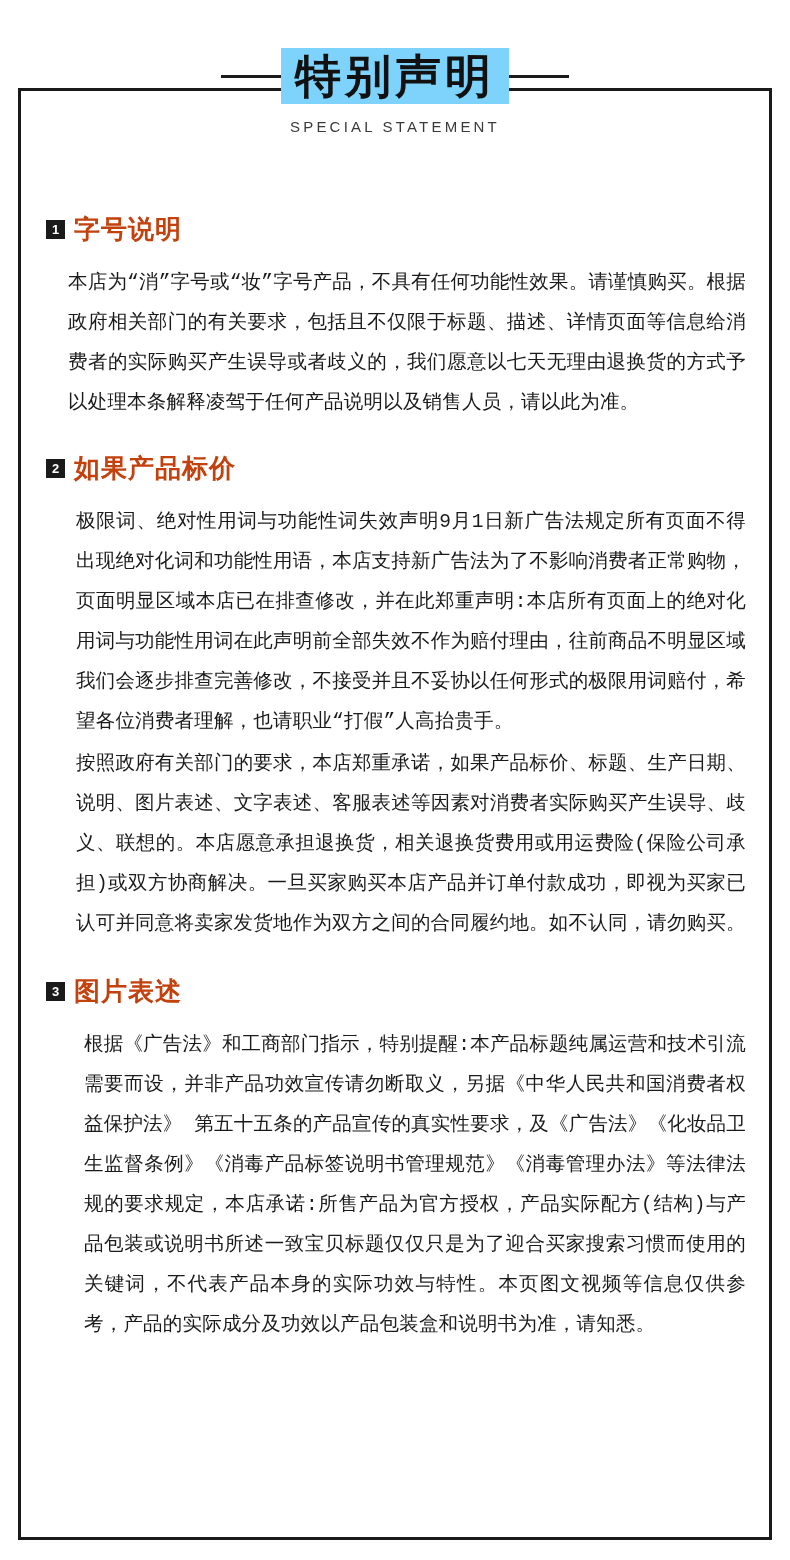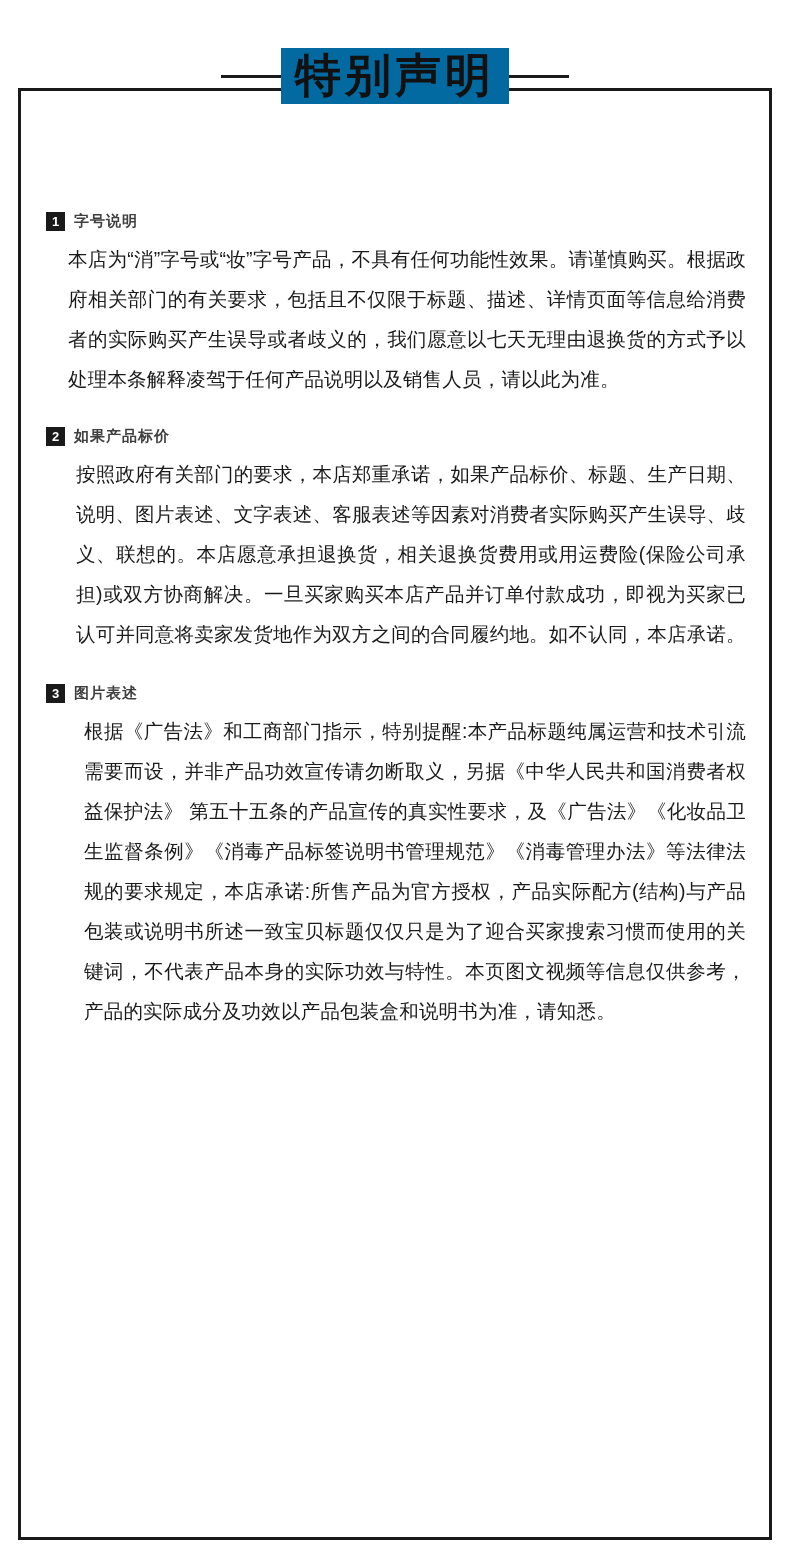--- a/index.html
+++ b/index.html
@@ -47,25 +47,25 @@
   }
   .title-rule {
     height: 3px;
     background: #1a1a1a;
     width: 60px;
     flex: 0 0 auto;
   }
   .title-rule.left { margin-right: 0px; }
   .title-rule.right { margin-left: 0px; }
   .main-title {
-    font-family: Liberation Serif, serif;
+    font-family: Liberation Sans, sans-serif;
     font-size: 46px;
     font-weight: bold;
     letter-spacing: 4px;
-    background: #0369a1;
+    background: #7dd3fc;
     padding: 0 14px;
     line-height: 56px;
     color: #111111;
   }
   .sub-title {
     font-family: "Liberation Sans", sans-serif;
     font-size: 15px;
     letter-spacing: 3.2px;
     color: #3a3a3a;
     margin-top: 6px;
@@ -92,34 +92,34 @@
     background: #1a1a1a;
     color: #ffffff;
     font-size: 13px;
     font-weight: bold;
     text-align: center;
     font-family: "Liberation Sans", sans-serif;
     margin-right: 9px;
     flex: 0 0 auto;
   }
   .sec-title {
-    color: #404040;
-    font-size: 15px;
+    color: #c2410c;
+    font-size: 26px;
     font-weight: bold;
     font-family: "DejaVu Sans", sans-serif;
     letter-spacing: 1px;
   }
   .para {
     font-size: 19.5px;
     line-height: 40px;
     color: #1a1a1a;
     text-align: justify;
     text-justify: inter-ideograph;
-    margin: 0 0 0 0;
-    font-family: Liberation Sans, sans-serif;
+    margin: 16px 0 0 0;
+    font-family: Liberation Mono, monospace;
     letter-spacing: 0.2px;
   }
   .para + .para {
     margin-top: 2px;
   }
   #sec1 .para { padding-left: 22px; }
   #sec2 .para { padding-left: 30px; }
   #sec3 .para { padding-left: 38px; }
   #sec1 { margin-top: 0px; }
   #sec2 { margin-top: 28px; }
@@ -131,38 +131,40 @@
 <div class="page">
 
   <div class="frame"></div>
 
   <div class="header">
     <div class="title-row">
       <span class="title-rule left"></span>
       <span class="main-title">特别声明</span>
       <span class="title-rule right"></span>
     </div>
+    <div class="sub-title">SPECIAL STATEMENT</div>
   </div>
 
   <div class="content">
 
     <div class="section" id="sec1">
       <div class="sec-head">
         <span class="num-box">1</span>
         <span class="sec-title">字号说明</span>
       </div>
       <p class="para">本店为“消”字号或“妆”字号产品，不具有任何功能性效果。请谨慎购买。根据政府相关部门的有关要求，包括且不仅限于标题、描述、详情页面等信息给消费者的实际购买产生误导或者歧义的，我们愿意以七天无理由退换货的方式予以处理本条解释凌驾于任何产品说明以及销售人员，请以此为准。</p>
     </div>
 
     <div class="section" id="sec2">
       <div class="sec-head">
         <span class="num-box">2</span>
         <span class="sec-title">如果产品标价</span>
       </div>
-      <p class="para">按照政府有关部门的要求，本店郑重承诺，如果产品标价、标题、生产日期、说明、图片表述、文字表述、客服表述等因素对消费者实际购买产生误导、歧义、联想的。本店愿意承担退换货，相关退换货费用或用运费险(保险公司承担)或双方协商解决。一旦买家购买本店产品并订单付款成功，即视为买家已认可并同意将卖家发货地作为双方之间的合同履约地。如不认同，本店承诺。</p>
+      <p class="para">极限词、绝对性用词与功能性词失效声明9月1日新广告法规定所有页面不得出现绝对化词和功能性用语，本店支持新广告法为了不影响消费者正常购物，页面明显区域本店已在排查修改，并在此郑重声明:本店所有页面上的绝对化用词与功能性用词在此声明前全部失效不作为赔付理由，往前商品不明显区域我们会逐步排查完善修改，不接受并且不妥协以任何形式的极限用词赔付，希望各位消费者理解，也请职业“打假”人高抬贵手。</p>
+      <p class="para">按照政府有关部门的要求，本店郑重承诺，如果产品标价、标题、生产日期、说明、图片表述、文字表述、客服表述等因素对消费者实际购买产生误导、歧义、联想的。本店愿意承担退换货，相关退换货费用或用运费险(保险公司承担)或双方协商解决。一旦买家购买本店产品并订单付款成功，即视为买家已认可并同意将卖家发货地作为双方之间的合同履约地。如不认同，请勿购买。</p>
     </div>
 
     <div class="section" id="sec3">
       <div class="sec-head">
         <span class="num-box">3</span>
         <span class="sec-title">图片表述</span>
       </div>
       <p class="para">根据《广告法》和工商部门指示，特别提醒:本产品标题纯属运营和技术引流需要而设，并非产品功效宣传请勿断取义，另据《中华人民共和国消费者权益保护法》 第五十五条的产品宣传的真实性要求，及《广告法》《化妆品卫生监督条例》《消毒产品标签说明书管理规范》《消毒管理办法》等法律法规的要求规定，本店承诺:所售产品为官方授权，产品实际配方(结构)与产品包装或说明书所述一致宝贝标题仅仅只是为了迎合买家搜索习惯而使用的关键词，不代表产品本身的实际功效与特性。本页图文视频等信息仅供参考，产品的实际成分及功效以产品包装盒和说明书为准，请知悉。</p>
     </div>
 

